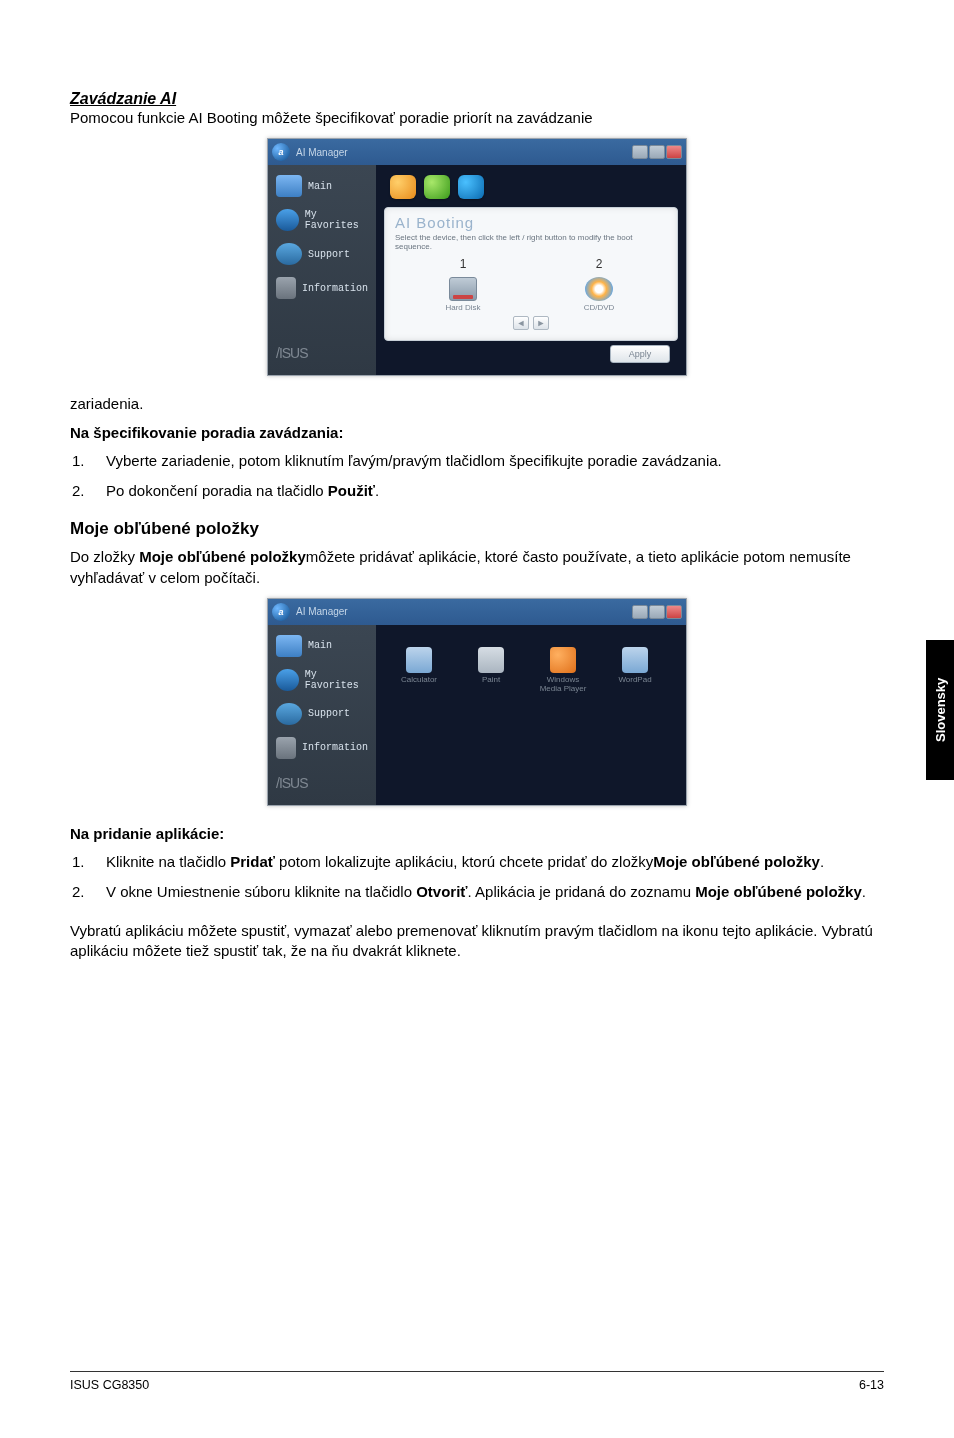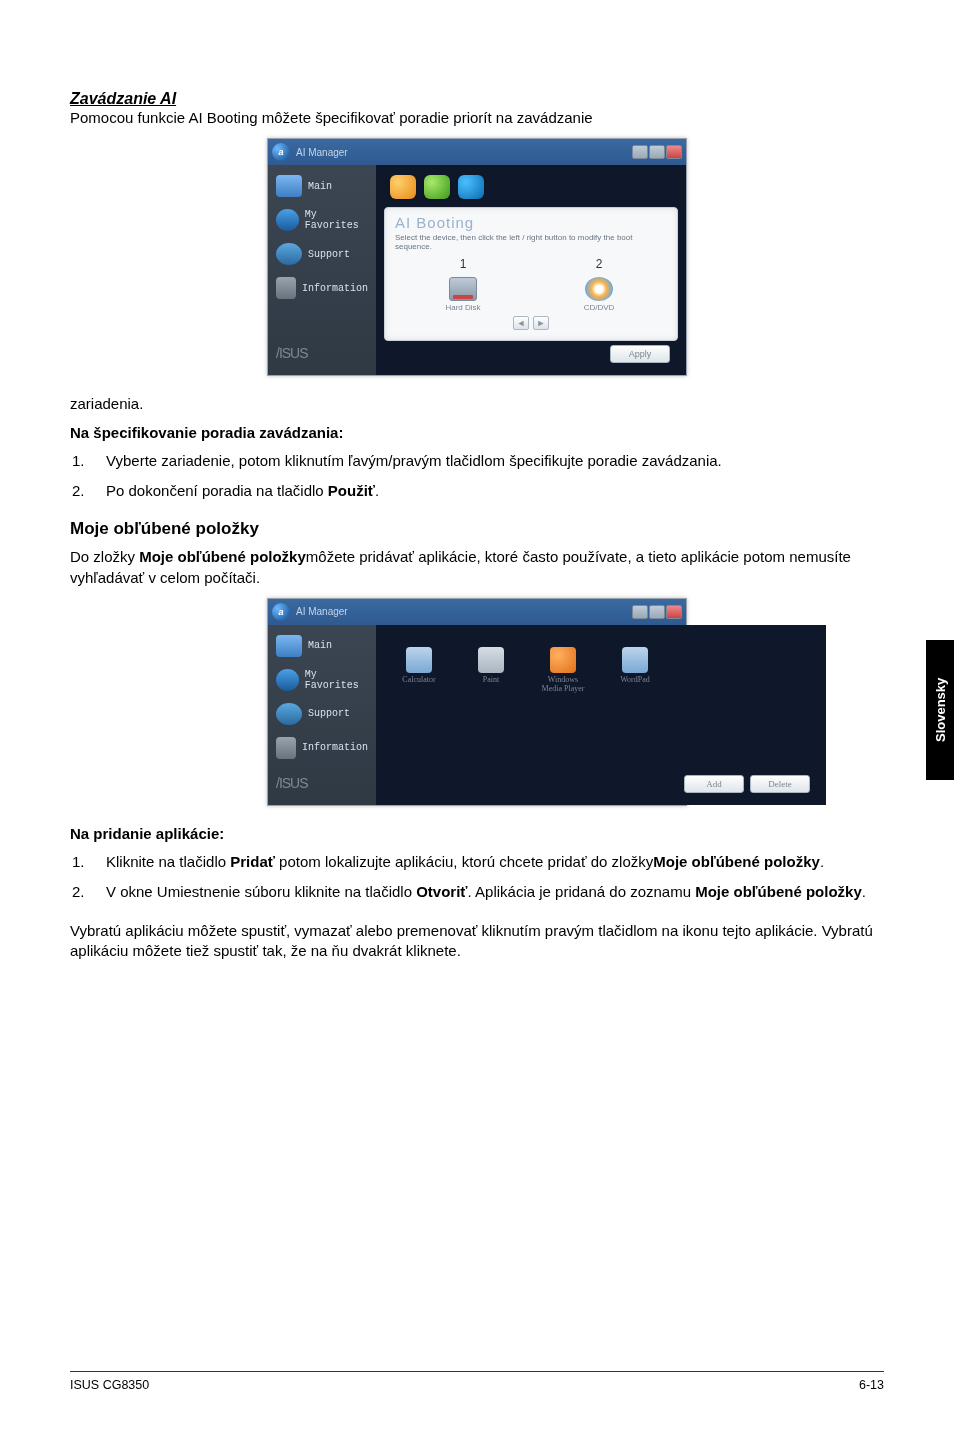--- a/index.html
+++ b/index.html
@@ -333,44 +333,40 @@
           <div class="side-item">
             <div class="side-icon ic-sup"></div>
             <span>Support</span>
           </div>
           <div class="side-item">
             <div class="side-icon ic-info"></div>
             <span>Information</span>
           </div>
           <div class="side-foot">/ISUS</div>
         </div>
-        <div class="mainpane" style="display:flex;flex-direction:row;font-family:Liberation Serif, serif;">
+        <div class="mainpane" style="display:flex;flex-direction:column;">
           <div class="fav-grid">
             <div class="fav-item">
               <div class="fav-ico"></div>
               <span>Calculator</span>
             </div>
             <div class="fav-item">
               <div class="fav-ico gray"></div>
               <span>Paint</span>
             </div>
             <div class="fav-item">
               <div class="fav-ico orange"></div>
               <span>Windows Media Player</span>
             </div>
             <div class="fav-item">
               <div class="fav-ico"></div>
               <span>WordPad</span>
             </div>
           </div>
           <div style="flex:1"></div>
-          <div class="footerbar">
-            <div class="btn-sm">Add</div>
-            <div class="btn-sm">Delete</div>
-          </div>
         </div>
       </div>
     </div>
   </div>
 
   <div class="para bold">Na pridanie aplikácie:</div>
 
   <ul class="ordered">
     <li>
       <span class="num">1.</span>

